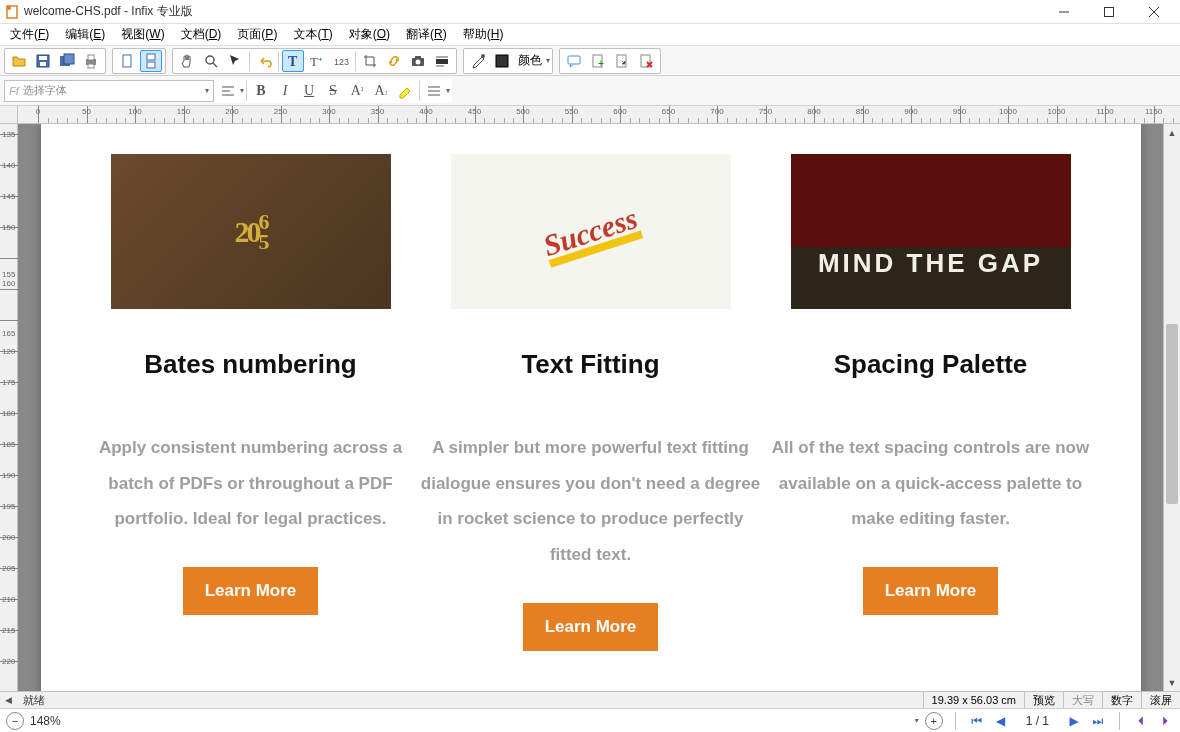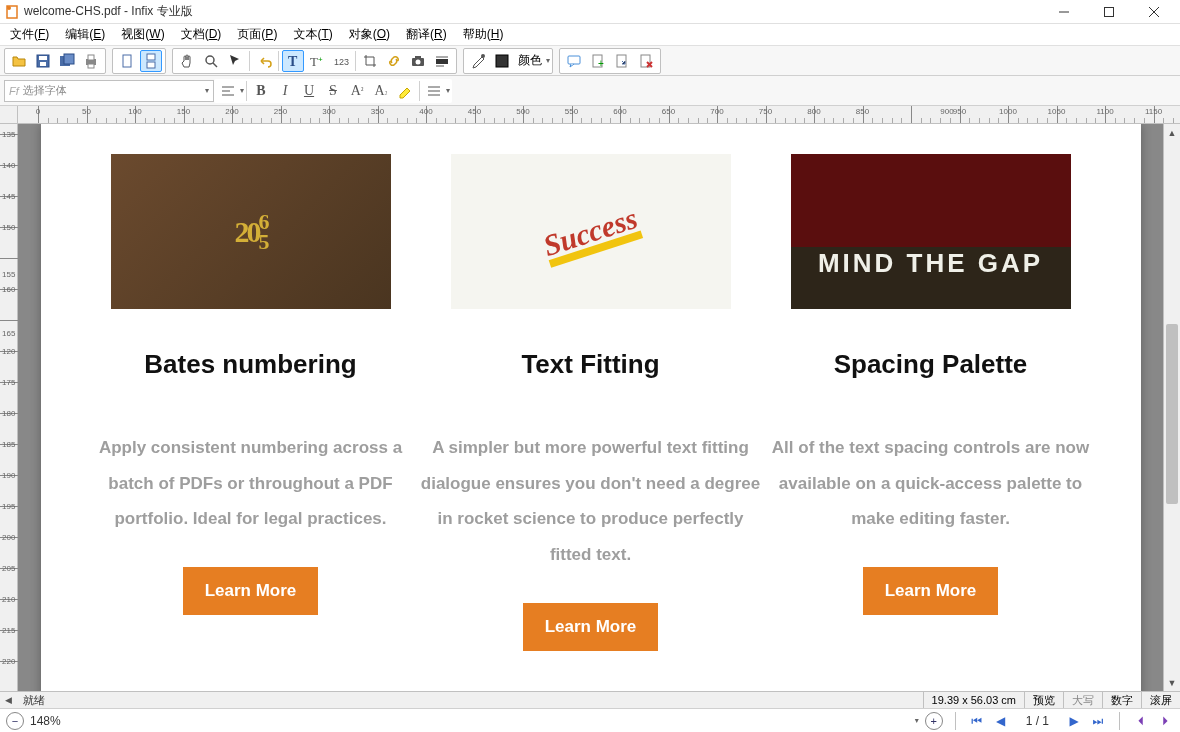--- a/index.html
+++ b/index.html
@@ -427,21 +427,21 @@
       <div class="tick-minor" style="left: 815.4px;"></div>
       <div class="tick-minor" style="left: 825.1px;"></div>
       <div class="tick-minor" style="left: 834.8px;"></div>
       <div class="tick-major" style="left: 844.5px;"></div>
       <div class="tick-label" style="left: 844.5px;">850</div>
       <div class="tick-minor" style="left: 854.2px;"></div>
       <div class="tick-minor" style="left: 863.9px;"></div>
       <div class="tick-minor" style="left: 873.6px;"></div>
       <div class="tick-minor" style="left: 883.3px;"></div>
       <div class="tick-major" style="left: 893px;"></div>
-      <div class="tick-label" style="left: 893px; margin-left: 36px;">900</div>
+      <div class="tick-label" style="left: 893px;">900</div>
       <div class="tick-minor" style="left: 902.7px;"></div>
       <div class="tick-minor" style="left: 912.4px;"></div>
       <div class="tick-minor" style="left: 922.1px;"></div>
       <div class="tick-minor" style="left: 931.8px;"></div>
       <div class="tick-major" style="left: 941.5px;"></div>
       <div class="tick-label" style="left: 941.5px;">950</div>
       <div class="tick-minor" style="left: 951.2px;"></div>
       <div class="tick-minor" style="left: 960.9px;"></div>
       <div class="tick-minor" style="left: 970.6px;"></div>
       <div class="tick-minor" style="left: 980.3px;"></div>
@@ -476,21 +476,21 @@
       <div class="tick-label" style="top: 10px;">135</div>
       <div class="tick-major" style="top: 41px;"></div>
       <div class="tick-label" style="top: 41px;">140</div>
       <div class="tick-major" style="top: 72px;"></div>
       <div class="tick-label" style="top: 72px;">145</div>
       <div class="tick-major" style="top: 103px;"></div>
       <div class="tick-label" style="top: 103px;">150</div>
       <div class="tick-major" style="top: 134px;"></div>
       <div class="tick-label" style="top: 150px;">155</div>
       <div class="tick-major" style="top: 165px;"></div>
-      <div class="tick-label" style="top: 165px;">160</div>
+      <div class="tick-label" style="top: 159px;">160</div>
       <div class="tick-major" style="top: 196px;"></div>
       <div class="tick-label" style="top: 192px; margin-top: 17px;">165</div>
       <div class="tick-major" style="top: 227px;"></div>
       <div class="tick-label" style="top: 227px;">120</div>
       <div class="tick-major" style="top: 258px;"></div>
       <div class="tick-label" style="top: 258px;">175</div>
       <div class="tick-major" style="top: 289px;"></div>
       <div class="tick-label" style="top: 289px;">180</div>
       <div class="tick-major" style="top: 320px;"></div>
       <div class="tick-label" style="top: 320px;">185</div>

